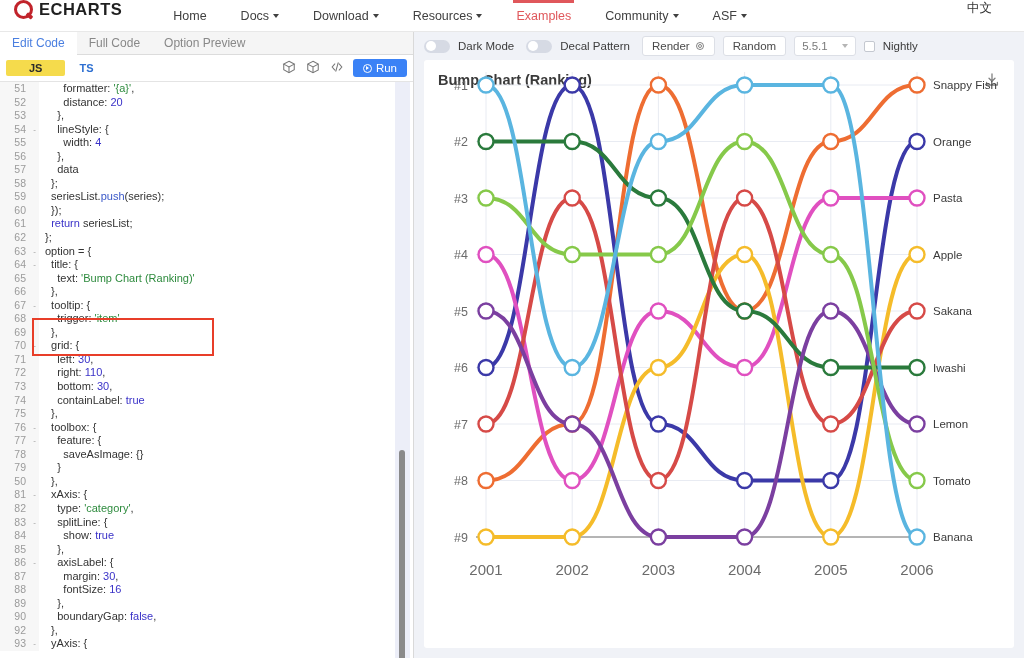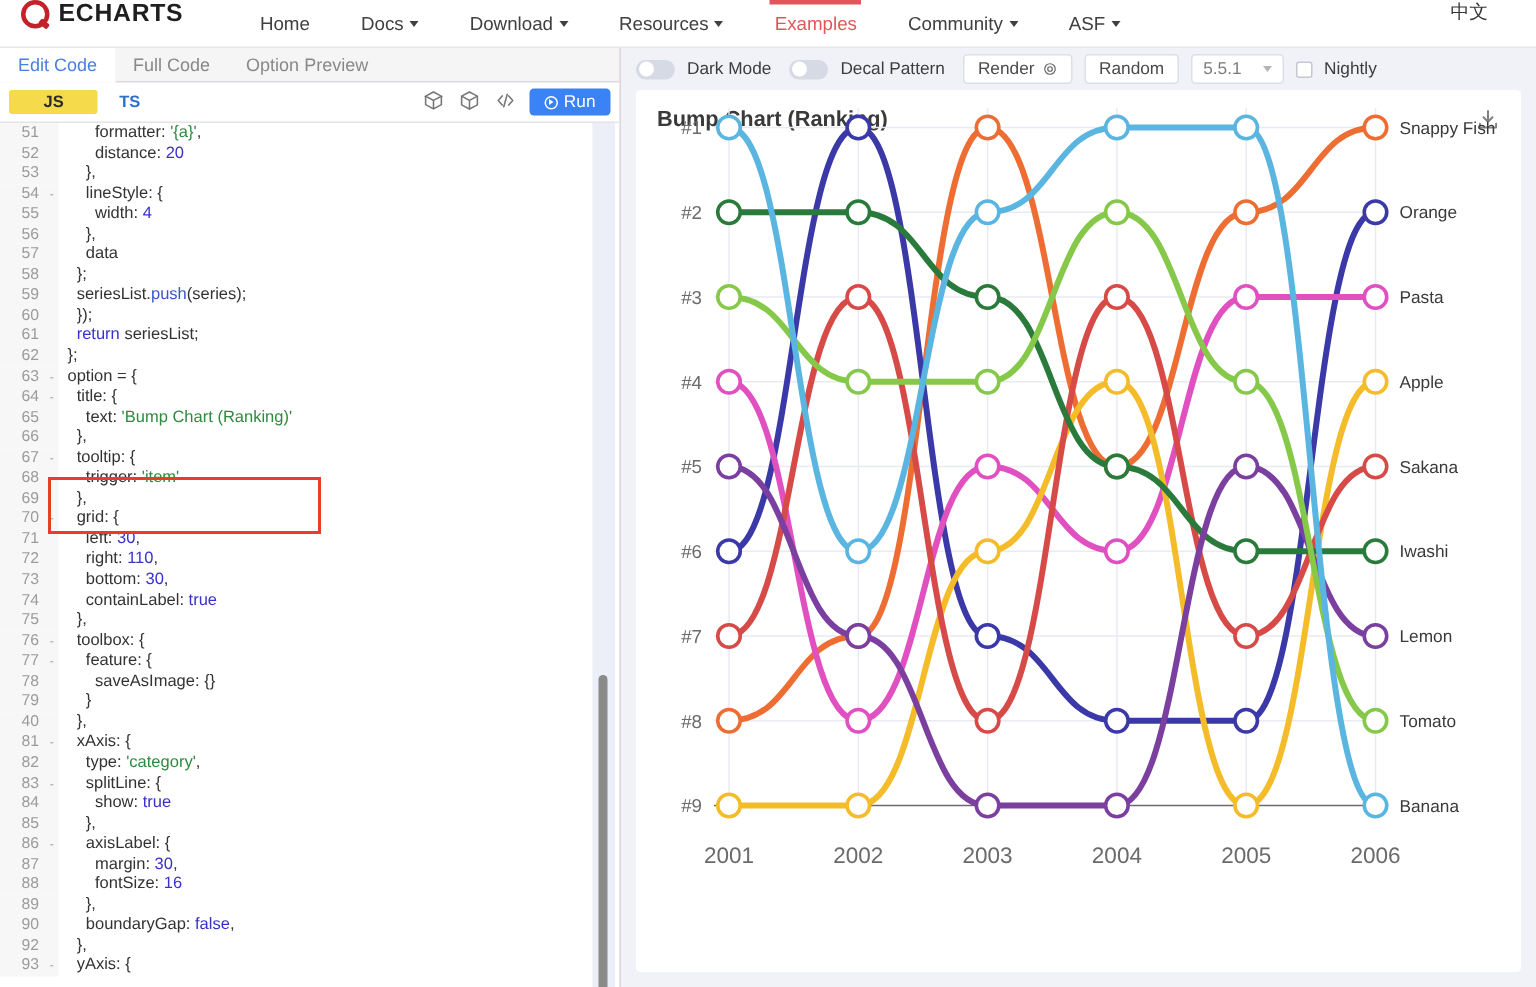--- a/index.html
+++ b/index.html
@@ -32,21 +32,21 @@
   }
   .nav-item.active { color:#e0575b; }
   .nav-item.active:before{
     content:""; position:absolute; left:14px; right:14px; top:0; height:2.5px; background:#e0575b;
   }
   .caret { margin-left:4px; border-left:3.5px solid transparent; border-right:3.5px solid transparent; border-top:4px solid #404040; display:inline-block;}
   .nav-right { position:absolute; right:32px; font-size:12.5px; color:#333; cursor:pointer;}
 
   
   .body-wrap { display:flex; height:626px; }
-  .left-pane { width:414px; display:flex; flex-direction:column; border-right:1px solid #d9d9d9; background:#f0abfc; position:relative;}
+  .left-pane { width:414px; display:flex; flex-direction:column; border-right:1px solid #d9d9d9; background:#0c4a6e; position:relative;}
   .right-pane { width:610px; background:#f0f2f7; display:flex; flex-direction:column; }
 
   
   .code-tabs { height:23px; display:flex; background:#f5f5f5; border-bottom:1px solid #dcdcdc; }
   .code-tab {
     padding:0 12px; display:flex; align-items:center; font-size:12px; color:#888; cursor:pointer;
   }
   .code-tab.active{ color:#4a7fe0; background:#fff; border-bottom:1px solid #fff; margin-bottom:-1px;}
 
   
@@ -237,21 +237,21 @@
           <div class="code-line"><div class="gutter">70</div><div class="fold">-</div><div class="codetext">  grid: {</div></div>
           <div class="code-line"><div class="gutter">71</div><div class="fold"></div><div class="codetext">    left: <span class="tok-num">30</span>,</div></div>
           <div class="code-line"><div class="gutter">72</div><div class="fold"></div><div class="codetext">    right: <span class="tok-num">110</span>,</div></div>
           <div class="code-line"><div class="gutter">73</div><div class="fold"></div><div class="codetext">    bottom: <span class="tok-num">30</span>,</div></div>
           <div class="code-line"><div class="gutter">74</div><div class="fold"></div><div class="codetext">    containLabel: <span class="tok-bool">true</span></div></div>
           <div class="code-line"><div class="gutter">75</div><div class="fold"></div><div class="codetext">  },</div></div>
           <div class="code-line"><div class="gutter">76</div><div class="fold">-</div><div class="codetext">  toolbox: {</div></div>
           <div class="code-line"><div class="gutter">77</div><div class="fold">-</div><div class="codetext">    feature: {</div></div>
           <div class="code-line"><div class="gutter">78</div><div class="fold"></div><div class="codetext">      saveAsImage: {}</div></div>
           <div class="code-line"><div class="gutter">79</div><div class="fold"></div><div class="codetext">    }</div></div>
-          <div class="code-line"><div class="gutter">40</div><div class="fold"></div><div class="codetext">  },</div></div>
+          <div class="code-line"><div class="gutter">50</div><div class="fold"></div><div class="codetext">  },</div></div>
           <div class="code-line"><div class="gutter">81</div><div class="fold">-</div><div class="codetext">  xAxis: {</div></div>
           <div class="code-line"><div class="gutter">82</div><div class="fold"></div><div class="codetext">    type: <span class="tok-str">'category'</span>,</div></div>
           <div class="code-line"><div class="gutter">83</div><div class="fold">-</div><div class="codetext">    splitLine: {</div></div>
           <div class="code-line"><div class="gutter">84</div><div class="fold"></div><div class="codetext">      show: <span class="tok-bool">true</span></div></div>
           <div class="code-line"><div class="gutter">85</div><div class="fold"></div><div class="codetext">    },</div></div>
           <div class="code-line"><div class="gutter">86</div><div class="fold">-</div><div class="codetext">    axisLabel: {</div></div>
           <div class="code-line"><div class="gutter">87</div><div class="fold"></div><div class="codetext">      margin: <span class="tok-num">30</span>,</div></div>
           <div class="code-line"><div class="gutter">88</div><div class="fold"></div><div class="codetext">      fontSize: <span class="tok-num">16</span></div></div>
           <div class="code-line"><div class="gutter">89</div><div class="fold"></div><div class="codetext">    },</div></div>
           <div class="code-line"><div class="gutter">90</div><div class="fold"></div><div class="codetext">    boundaryGap: <span class="tok-bool">false</span>,</div></div>

